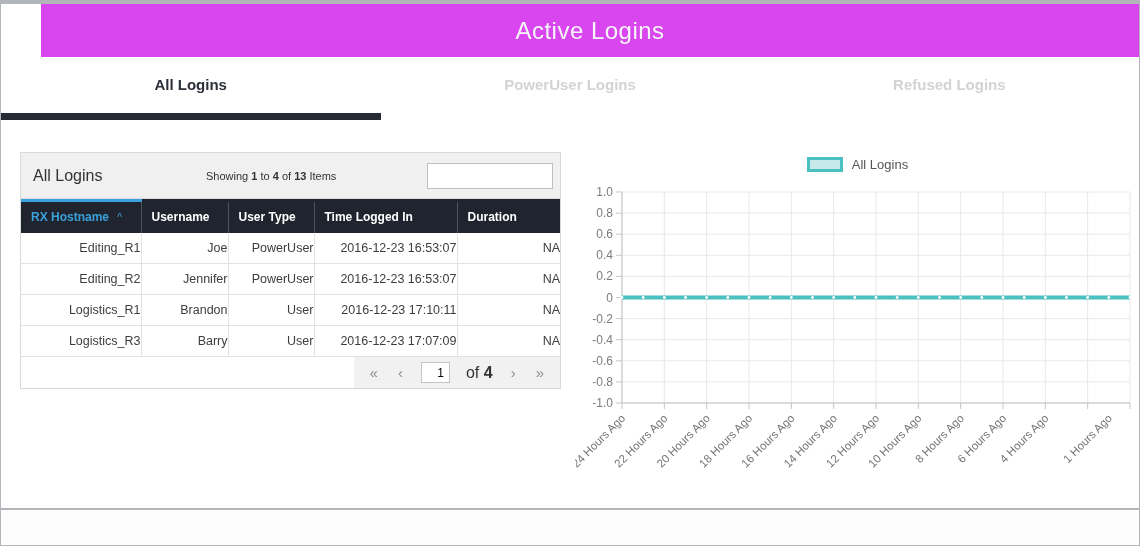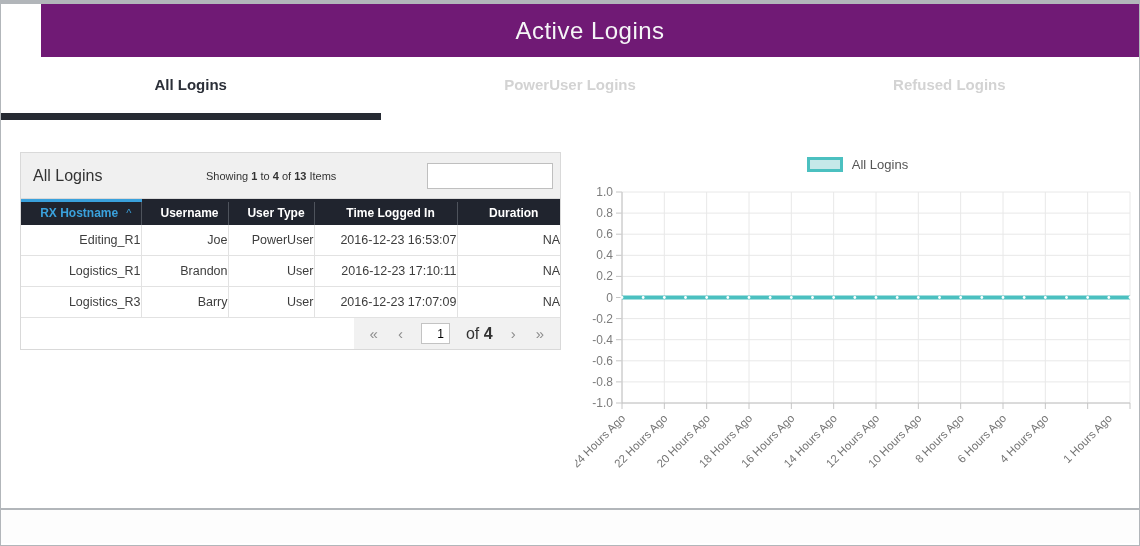--- a/index.html
+++ b/index.html
@@ -9,21 +9,21 @@
     font-family: "Liberation Sans", sans-serif;
     position: relative;
     overflow: hidden;
   }
   .inner {
     position: absolute; left: 1px; right: 1px; top: 4px; bottom: 1px;
     background: #ffffff;
   }
   
   .titlebar {
-    height: 53px; background: #701a75;
+    height: 53px; background: #d946ef;
     display: flex; align-items: center; justify-content: center; margin-left: 40px;
   }
   .titlebar h1 {
     color: #f5f6f7; font-size: 24px; font-weight: 300; letter-spacing: .5px;
   }
   
   .tabbar { height: 63px; position: relative; background: #fff; display: flex; }
   .tab {
     flex: 1 1 33.33%; height: 56px; line-height: 56px;
     text-align: center; font-size: 15px; font-weight: 700;
@@ -54,21 +54,21 @@
   .search-input {
     margin-left: auto; margin-right: 7px;
     width: 126px; height: 26px; border: 1px solid #bfbfbf; background: #fff;
     font-size: 12px; padding: 0 6px; outline: none;
   }
   table { border-collapse: collapse; width: 539px; table-layout: fixed; }
   col.c1 { width: 120px; } col.c2 { width: 87px; } col.c3 { width: 86px; }
   col.c4 { width: 143px; } col.c5 { width: 103px; }
   thead th {
     background: #20242e; color: #fff; font-size: 12px; font-weight: 700;
-    text-align: center; height: 24px; padding: 0 0 0 10px;
+    text-align: left; height: 32px; padding: 0 0 0 10px;
     border-top: 3px solid #20242e; border-right: 1px solid #4e535c;
     cursor: pointer; white-space: nowrap;
   }
   thead th:last-child { border-right: none; }
   thead th.sorted { color: #3aa1dc; border-top: 3px solid #3aa1dc; }
   thead th .caret { font-size: 11px; margin-left: 8px; font-weight: 400; }
   tbody td {
     height: 31px; font-size: 12.5px; color: #3d3d3d; padding: 0 0 0 10px;
     border-bottom: 1px solid #e2e2e2; border-right: 1px solid #e2e2e2;
     background: #fff; white-space: nowrap; overflow: hidden; text-align: right;
@@ -153,20 +153,27 @@
             </th>
             <th>
               <span>Duration</span>
             </th>
           </tr>
         </thead>
         <tbody id="table-body">
             <tr>
               <td>Editing_R1</td>
               <td>Joe</td>
+              <td>PowerUser</td>
+              <td>2016-12-23 16:53:07</td>
+              <td>NA</td>
+            </tr>
+            <tr>
+              <td>Editing_R2</td>
+              <td>Jennifer</td>
               <td>PowerUser</td>
               <td>2016-12-23 16:53:07</td>
               <td>NA</td>
             </tr>
             <tr>
               <td>Logistics_R1</td>
               <td>Brandon</td>
               <td>User</td>
               <td>2016-12-23 17:10:11</td>
               <td>NA</td>

